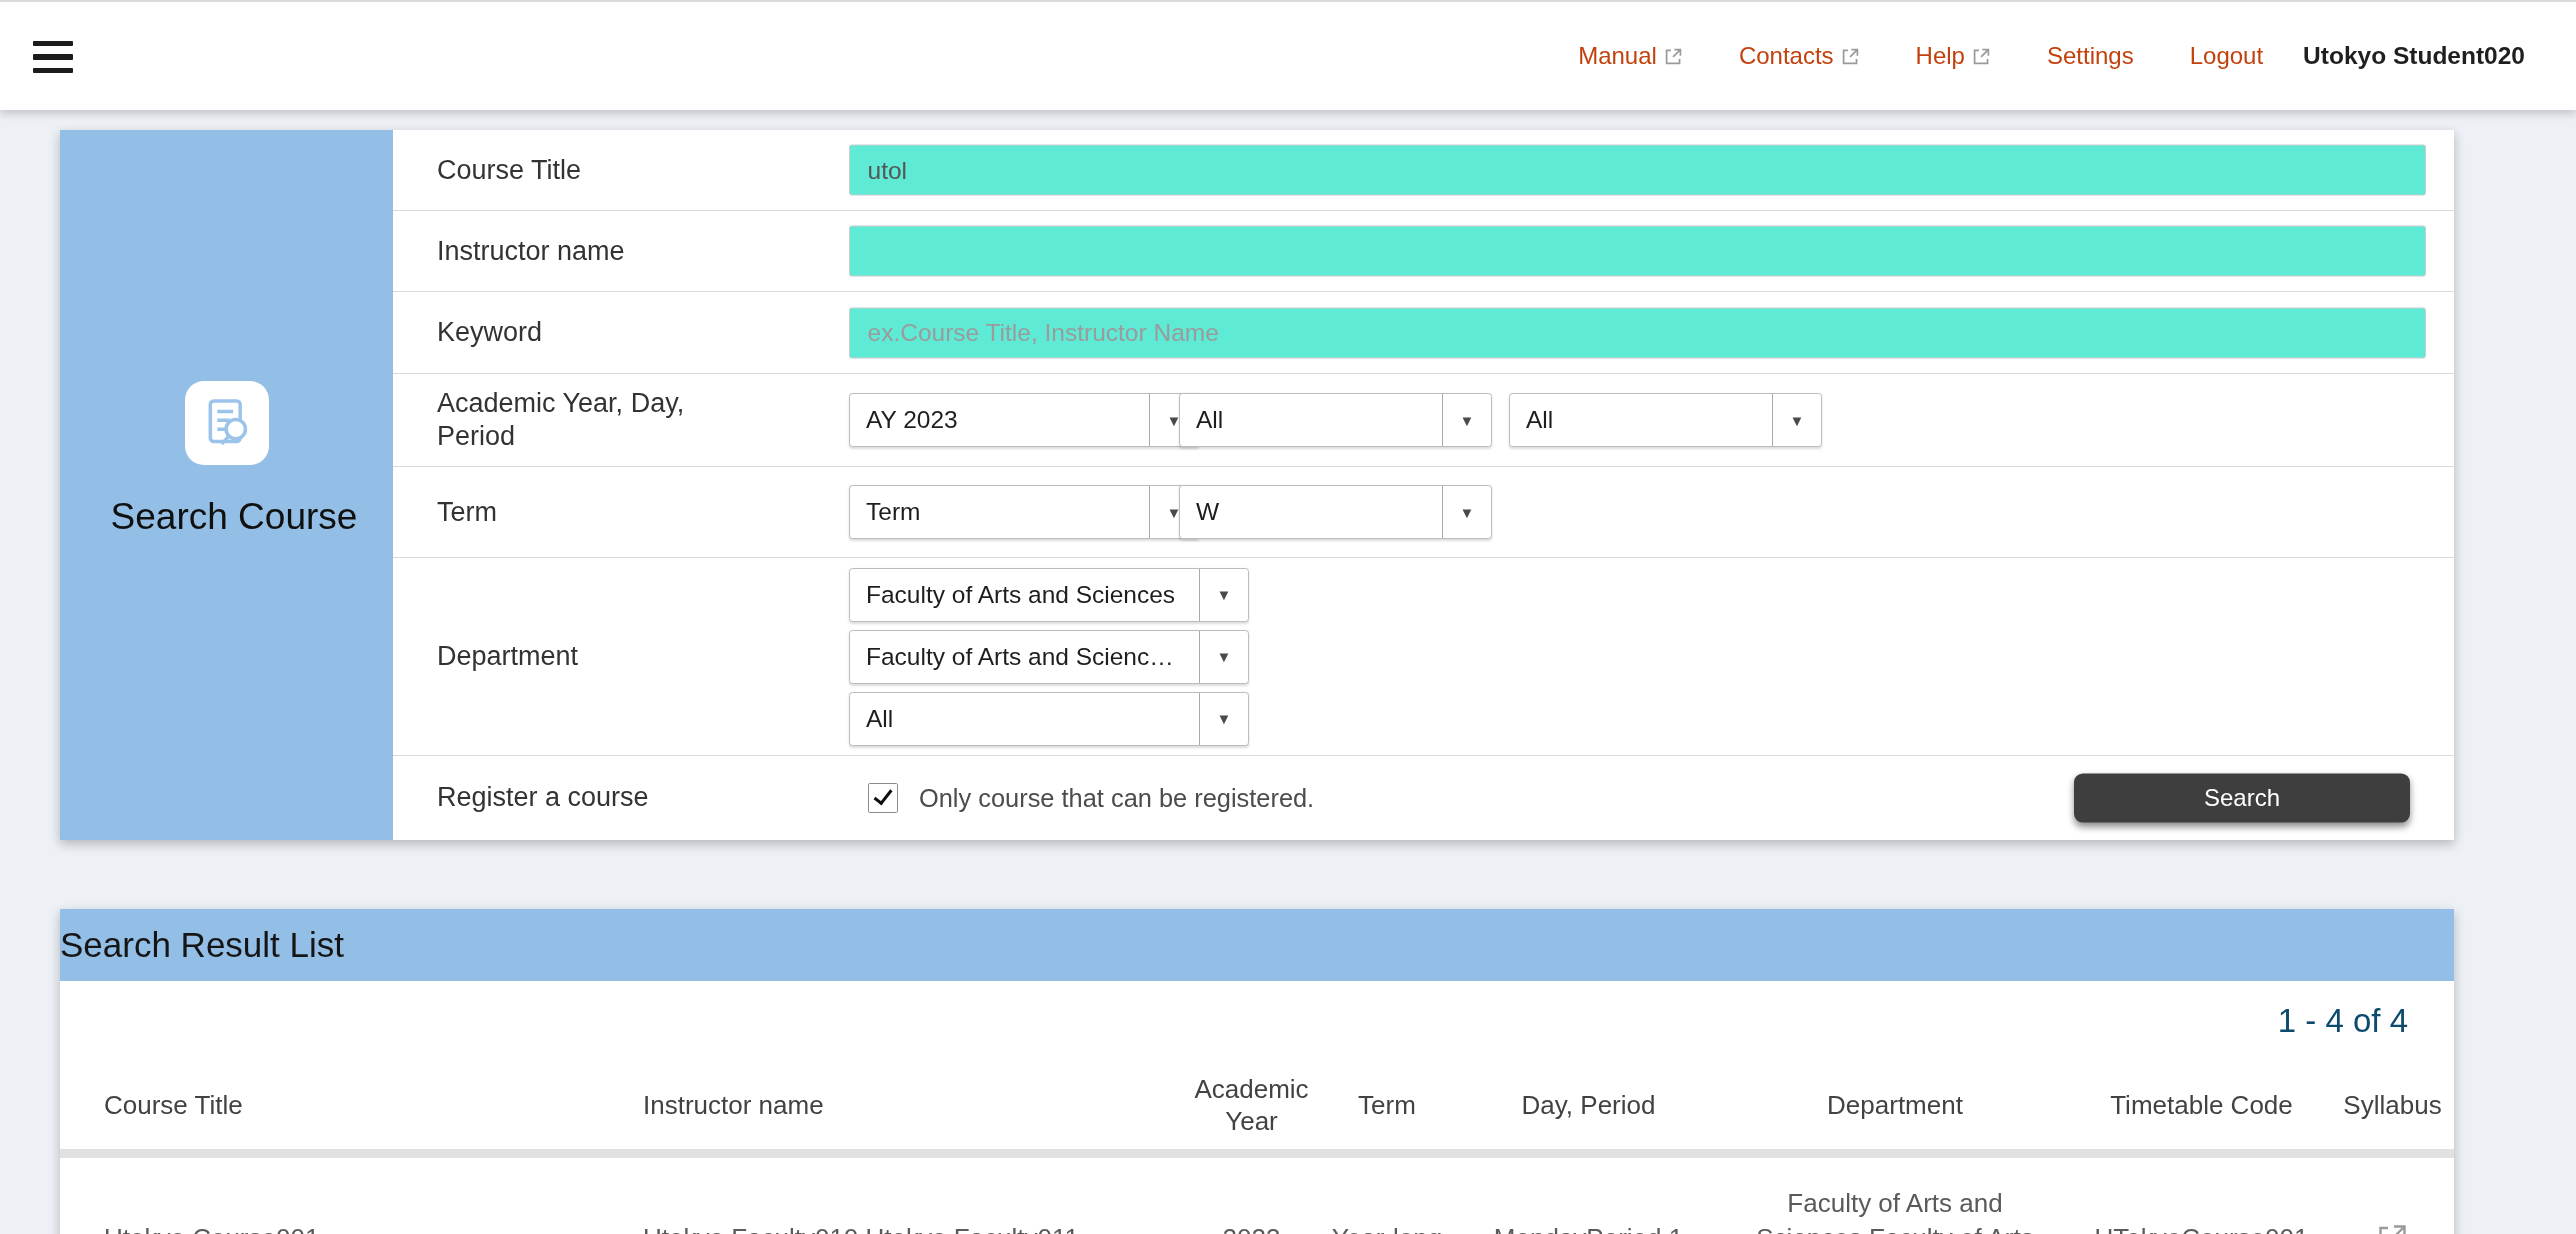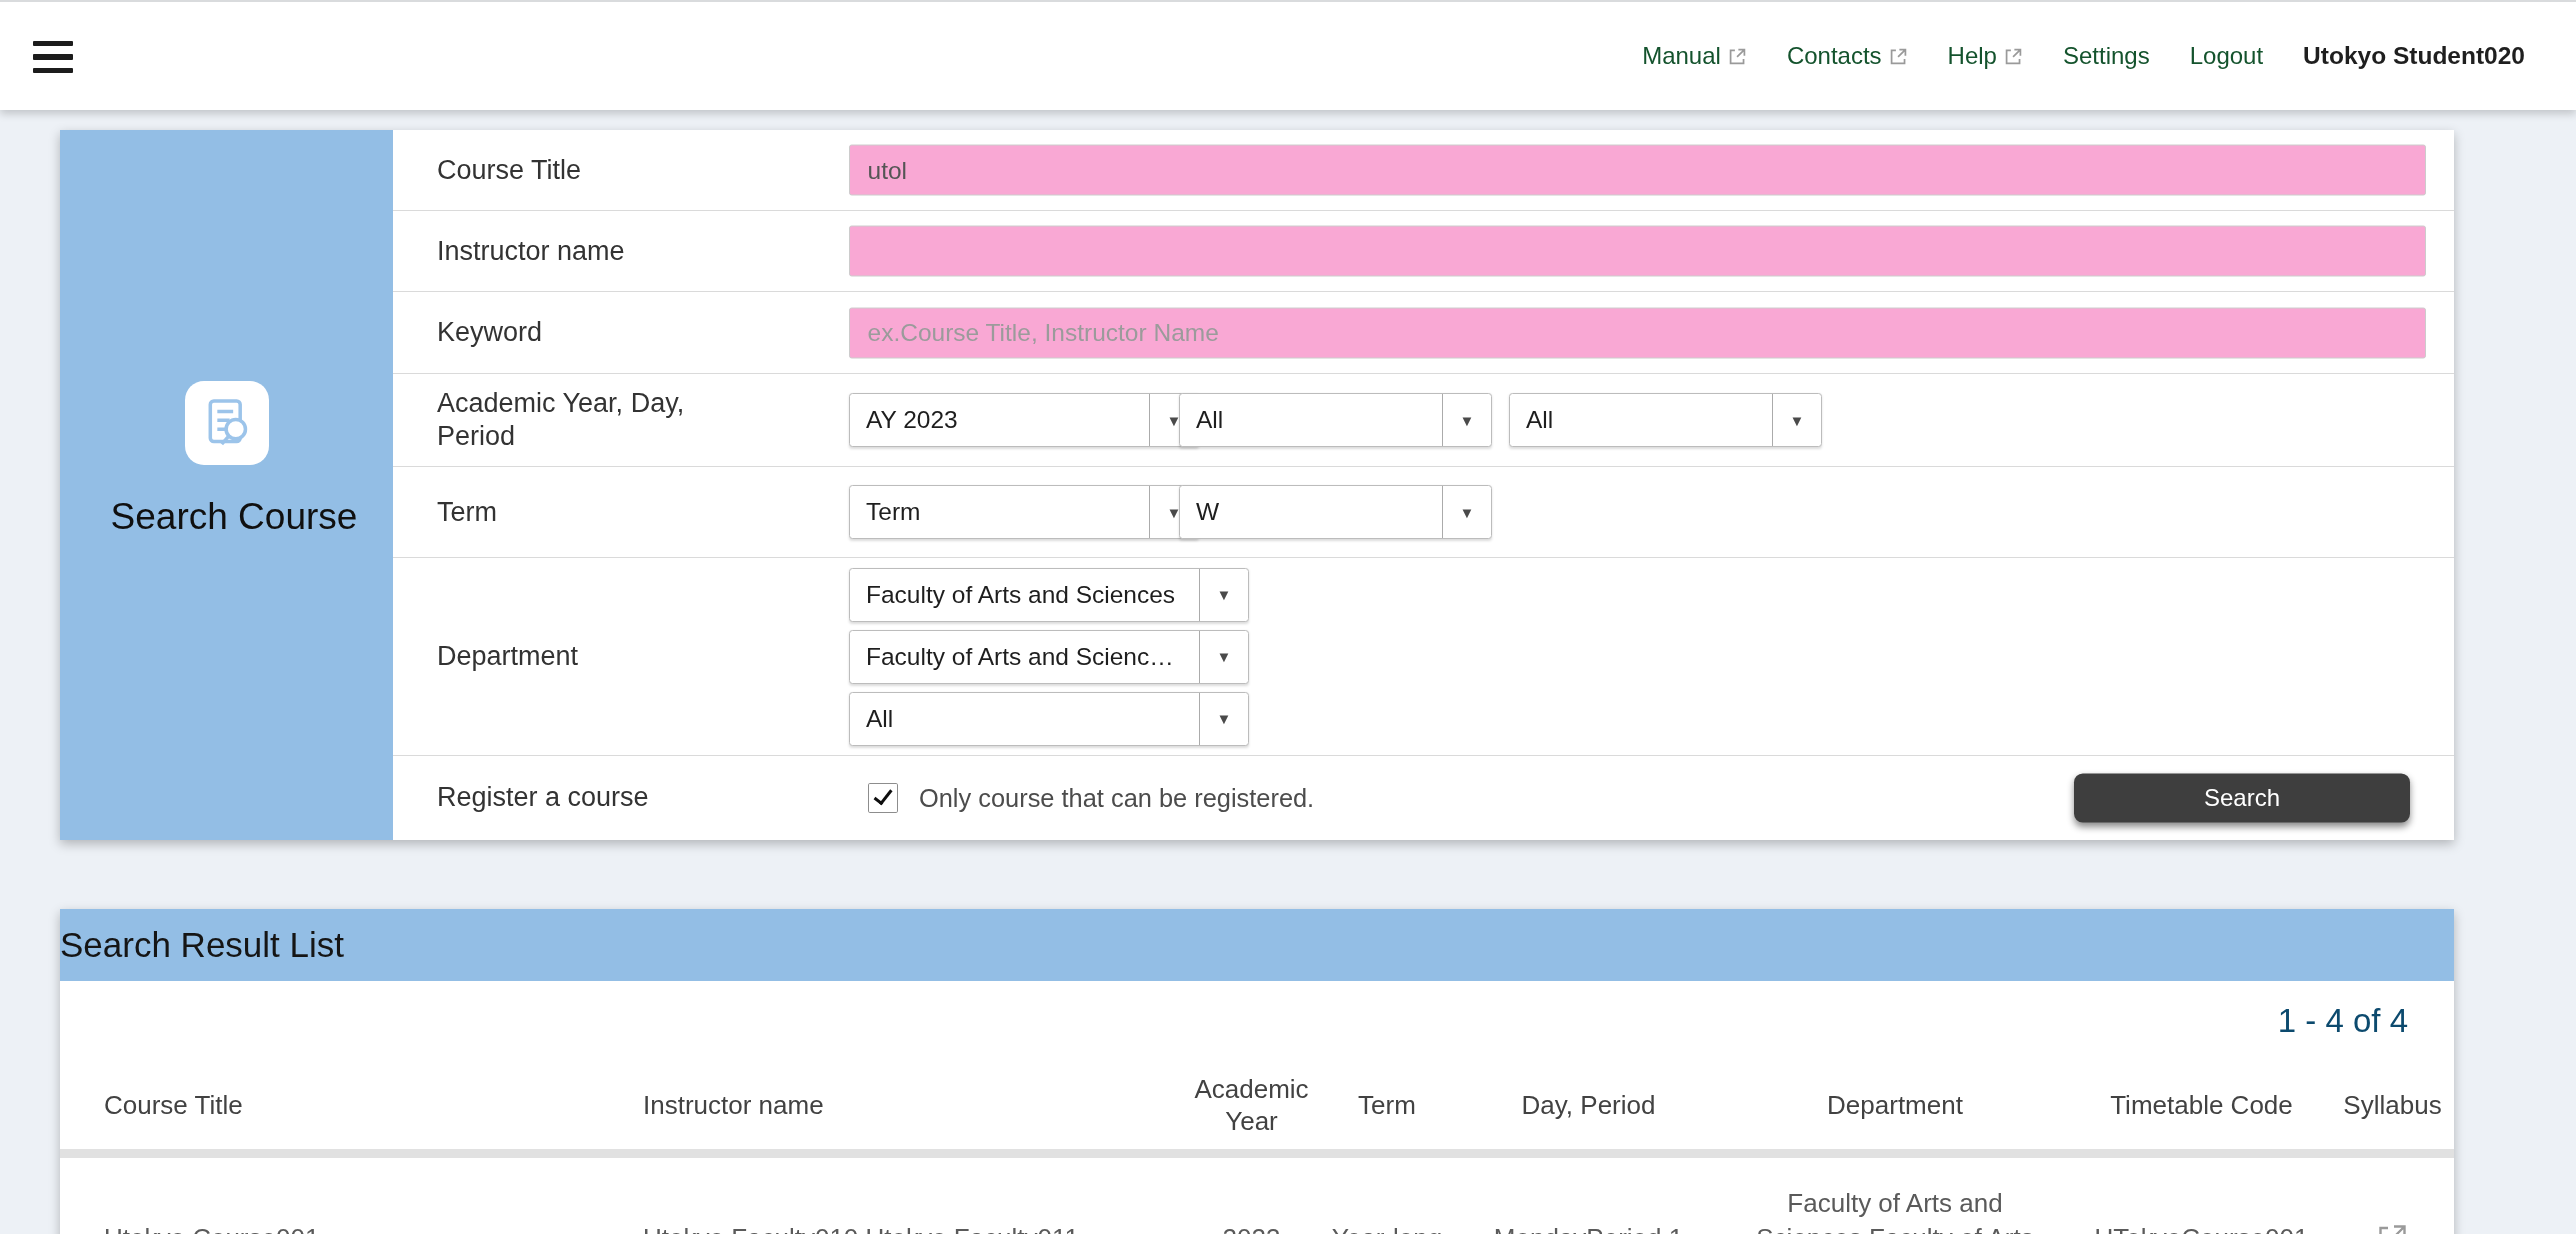--- a/index.html
+++ b/index.html
@@ -7,21 +7,21 @@
               font-family:"Liberation Sans", sans-serif; }
 
   
   .topbar { position:absolute; left:0; top:0; width:2576px; height:110px; background:#ffffff;
             border-top:2.6px solid #d9dbdd; box-shadow:0 4.4px 8px rgba(0,0,0,.18); z-index:10;
             display:flex; align-items:center; }
   .hamburger { position:absolute; left:33px; top:39px; width:40px; height:32px; cursor:pointer;
                display:flex; flex-direction:column; justify-content:space-between; }
   .hamburger .bar { height:5.3px; background:#1c1c1c; border-radius:0.9px; }
   .nav { margin-left:auto; display:flex; align-items:center; gap:40px; padding-right:51px; }
-  .nav-item { display:flex; align-items:center; gap:7px; font-size:24px; color:#14532d; cursor:pointer; }
+  .nav-item { display:flex; align-items:center; gap:7px; font-size:24px; color:#c2410c; cursor:pointer;margin-left:16px; }
   .ext-ico { width:19px; height:19px; display:inline-block; }
   .user-name { font-size:24.5px; font-weight:bold; color:#1f1f1f; }
 
   
   .card { position:absolute; left:60px; width:2394px; background:#ffffff;
           box-shadow:0 4.4px 10.5px rgba(0,0,0,.25); }
   .card-search { top:130px; height:710px; display:flex; }
   .card-results { top:909px; height:613px; }
 
   
@@ -35,21 +35,21 @@
   
   .form { flex:1; display:flex; flex-direction:column; }
   .frow { position:relative; display:flex; align-items:center; border-bottom:1.8px solid #dadada; }
   .frow:last-child { border-bottom:none; }
   .r1{height:81px;} .r2{height:81px;} .r3{height:82px;} .r4{height:93px;}
   .r5{height:91px;} .r6{height:198px;} .r7{height:83px;}
   .flabel { margin-left:44px; width:315px; font-size:27px; color:#333333; line-height:33px; }
 
   .tinput { position:absolute; left:456px; right:28px; top:50%; transform:translateY(-50%);
             height:51px; border:1.8px solid #cccccc; border-radius:2.6px; font-size:24.5px; color:#555555;
-            padding:0 17.5px; font-family:"Liberation Sans", sans-serif; background:#f9a8d4; }
+            padding:0 17.5px; font-family:"Liberation Sans", sans-serif; background:#5eead4; }
   .tinput::placeholder { color:#9b9b9b; }
 
   .select { position:absolute; top:50%; transform:translateY(-50%); height:54px; background:#fff;
             border:1.8px solid #bcbcbc; border-radius:3.5px; display:flex; align-items:center;
             box-shadow:0 1.8px 2.6px rgba(0,0,0,.14); cursor:pointer; }
   .select-value { flex:1; font-size:24.5px; color:#1e1e1e; padding:0 16px; white-space:nowrap;
                   overflow:hidden; text-overflow:ellipsis; }
   .select-arrow { width:49px; align-self:stretch; border-left:1.8px solid #ababab;
                   display:flex; align-items:center; justify-content:center;
                   font-size:15px; color:#4a4a4a; }

